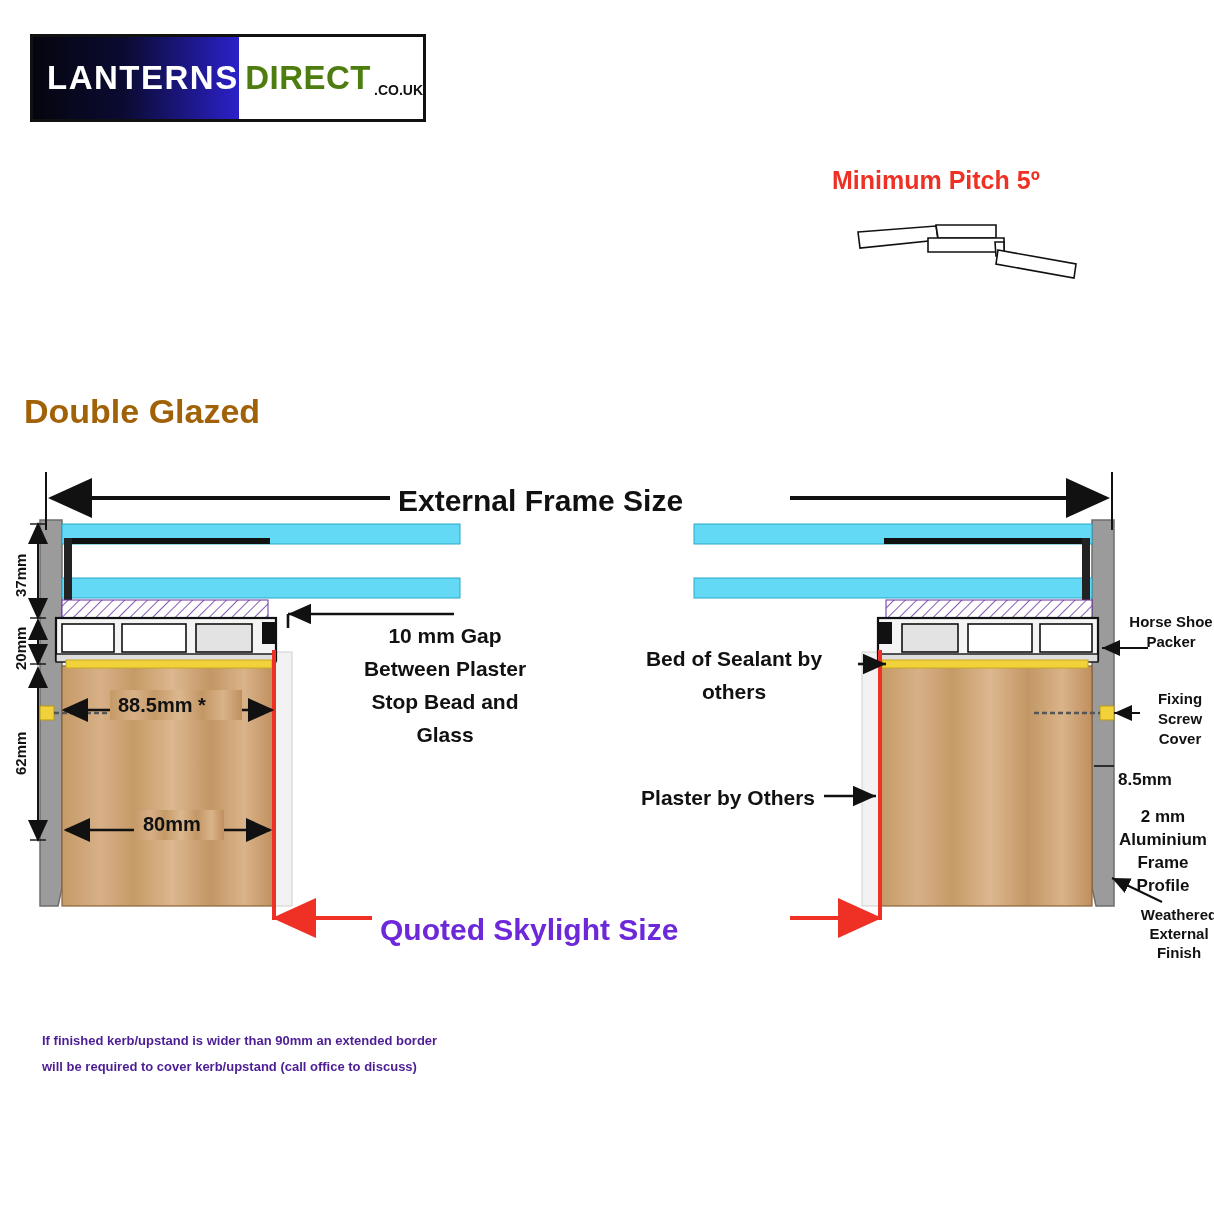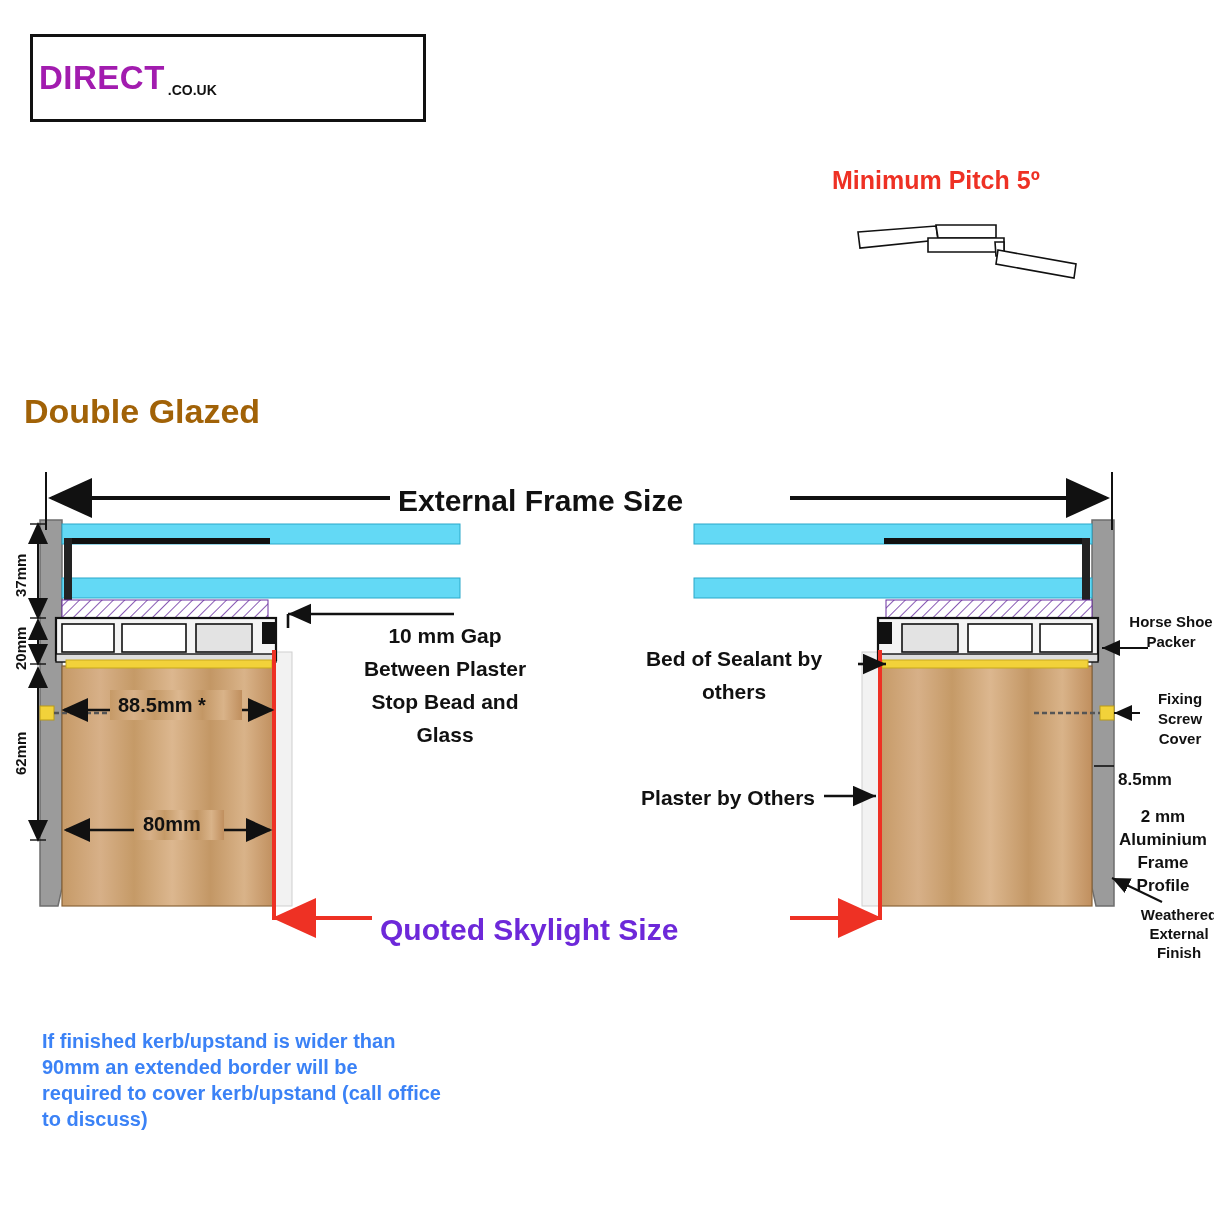--- a/index.html
+++ b/index.html
@@ -45,21 +45,21 @@
     font-family: "Liberation Sans", sans-serif;
   }
   #logo-right {
     flex: 1; height: 100%;
     background: #fff;
     display: flex; align-items: center;
     padding-left: 6px;
     box-sizing: border-box;
   }
   #logo-right .direct {
-    color: #a21caf; font-size: 33px; font-weight: 800; letter-spacing: .5px;
+    color: #4d7c0f; font-size: 33px; font-weight: 800; letter-spacing: .5px;
   }
   #logo-right .couk {
     color: #111; font-size: 14px; font-weight: 700; margin-left: 3px; margin-top: 24px;
   }
 
   
   #min-pitch-label {
     left: 832px; top: 166px;
     font-size: 25px; font-weight: 700; color: #ee3124;
   }
@@ -125,28 +125,31 @@
     transform: rotate(-90deg);
     transform-origin: left top;
     white-space: nowrap;
   }
   #dim-37 { left: 12px; top: 597px; }
   #dim-20 { left: 12px; top: 670px; }
   #dim-62 { left: 12px; top: 775px; }
 
   #footnote {
     left: 42px; top: 1028px; width: 400px;
-    font-size: 20px; font-weight: 700; line-height: 26px; color: #3b82f6;
+    font-size: 13px; font-weight: 700; line-height: 26px; color: #4c1d95;
   }
 </style>
 </head>
 <body>
 
 <div id="logo" class="abs">
   <div id="logo-inner">
+    <div id="logo-left">
+      <span>LANTERNS</span>
+    </div>
     <div id="logo-right">
       <span class="direct">DIRECT</span>
       <span class="couk">.CO.UK</span>
     </div>
   </div>
 </div>
 
 <div id="min-pitch-label" class="abs">Minimum Pitch 5º</div>
 
 <svg id="pitch-svg" class="abs" width="270" height="80" viewBox="0 0 270 80">

